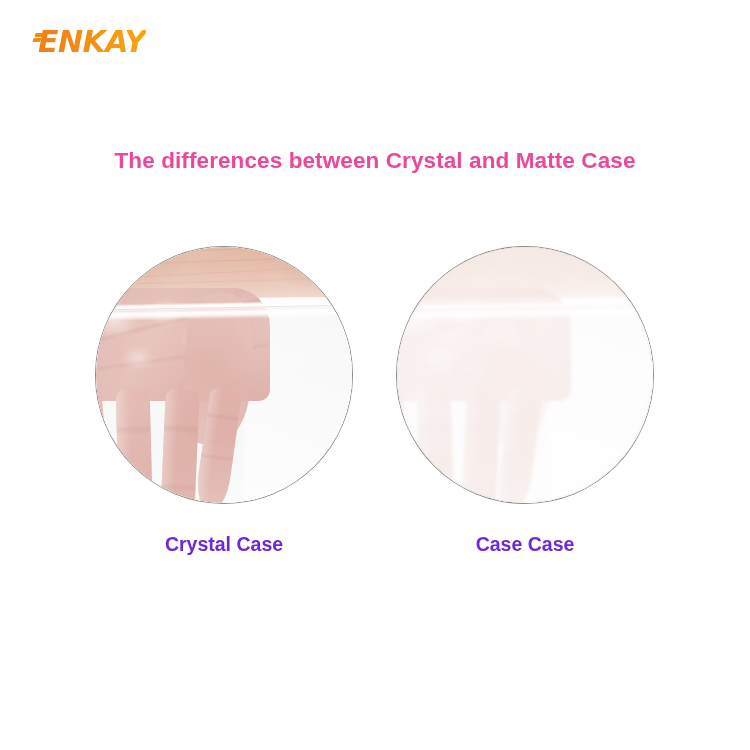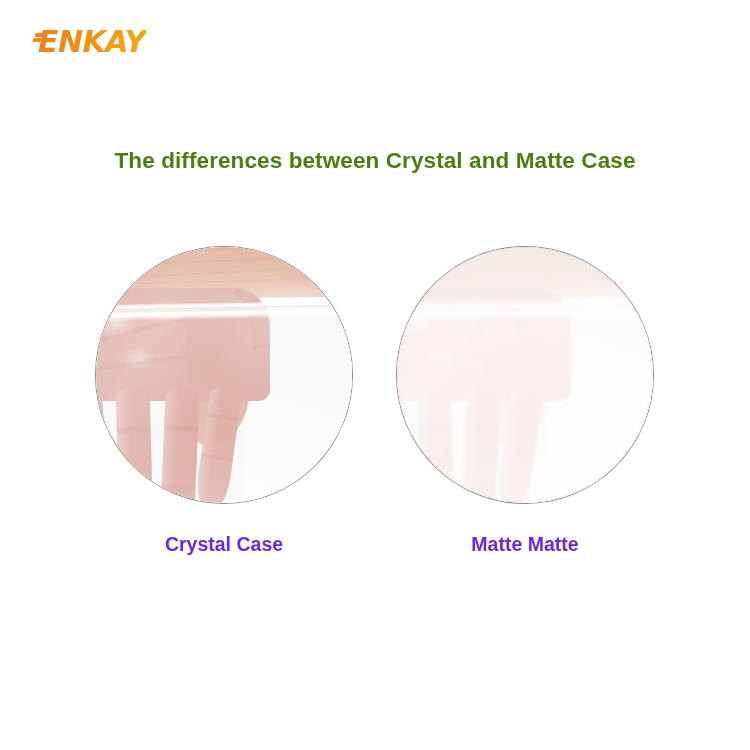--- a/index.html
+++ b/index.html
@@ -73,21 +73,21 @@
   .title {
     position: absolute;
     left: 0;
     top: 148px;
     width: 750px;
     text-align: center;
     font-family: "Liberation Sans", sans-serif;
     font-weight: 700;
     font-size: 22.5px;
     letter-spacing: 0.1px;
-    color: #4d7c0f;
+    color: #ec4899;
     white-space: nowrap;
   }
 
   
   .compare-row {
     position: absolute;
     left: 0;
     top: 247px;
     width: 750px;
     height: 256px;
@@ -370,15 +370,15 @@
           <div class="case-edge"></div>
           <div class="case-edge-line"></div>
           <div class="frost"></div>
           <div class="case-sheen"></div>
         </div>
       </div>
     </div>
   </div>
 
   <div class="caption left">Crystal Case</div>
-  <div class="caption right">Matte Matte</div>
+  <div class="caption right">Case Case</div>
 
 </div>
 
 </body></html>

